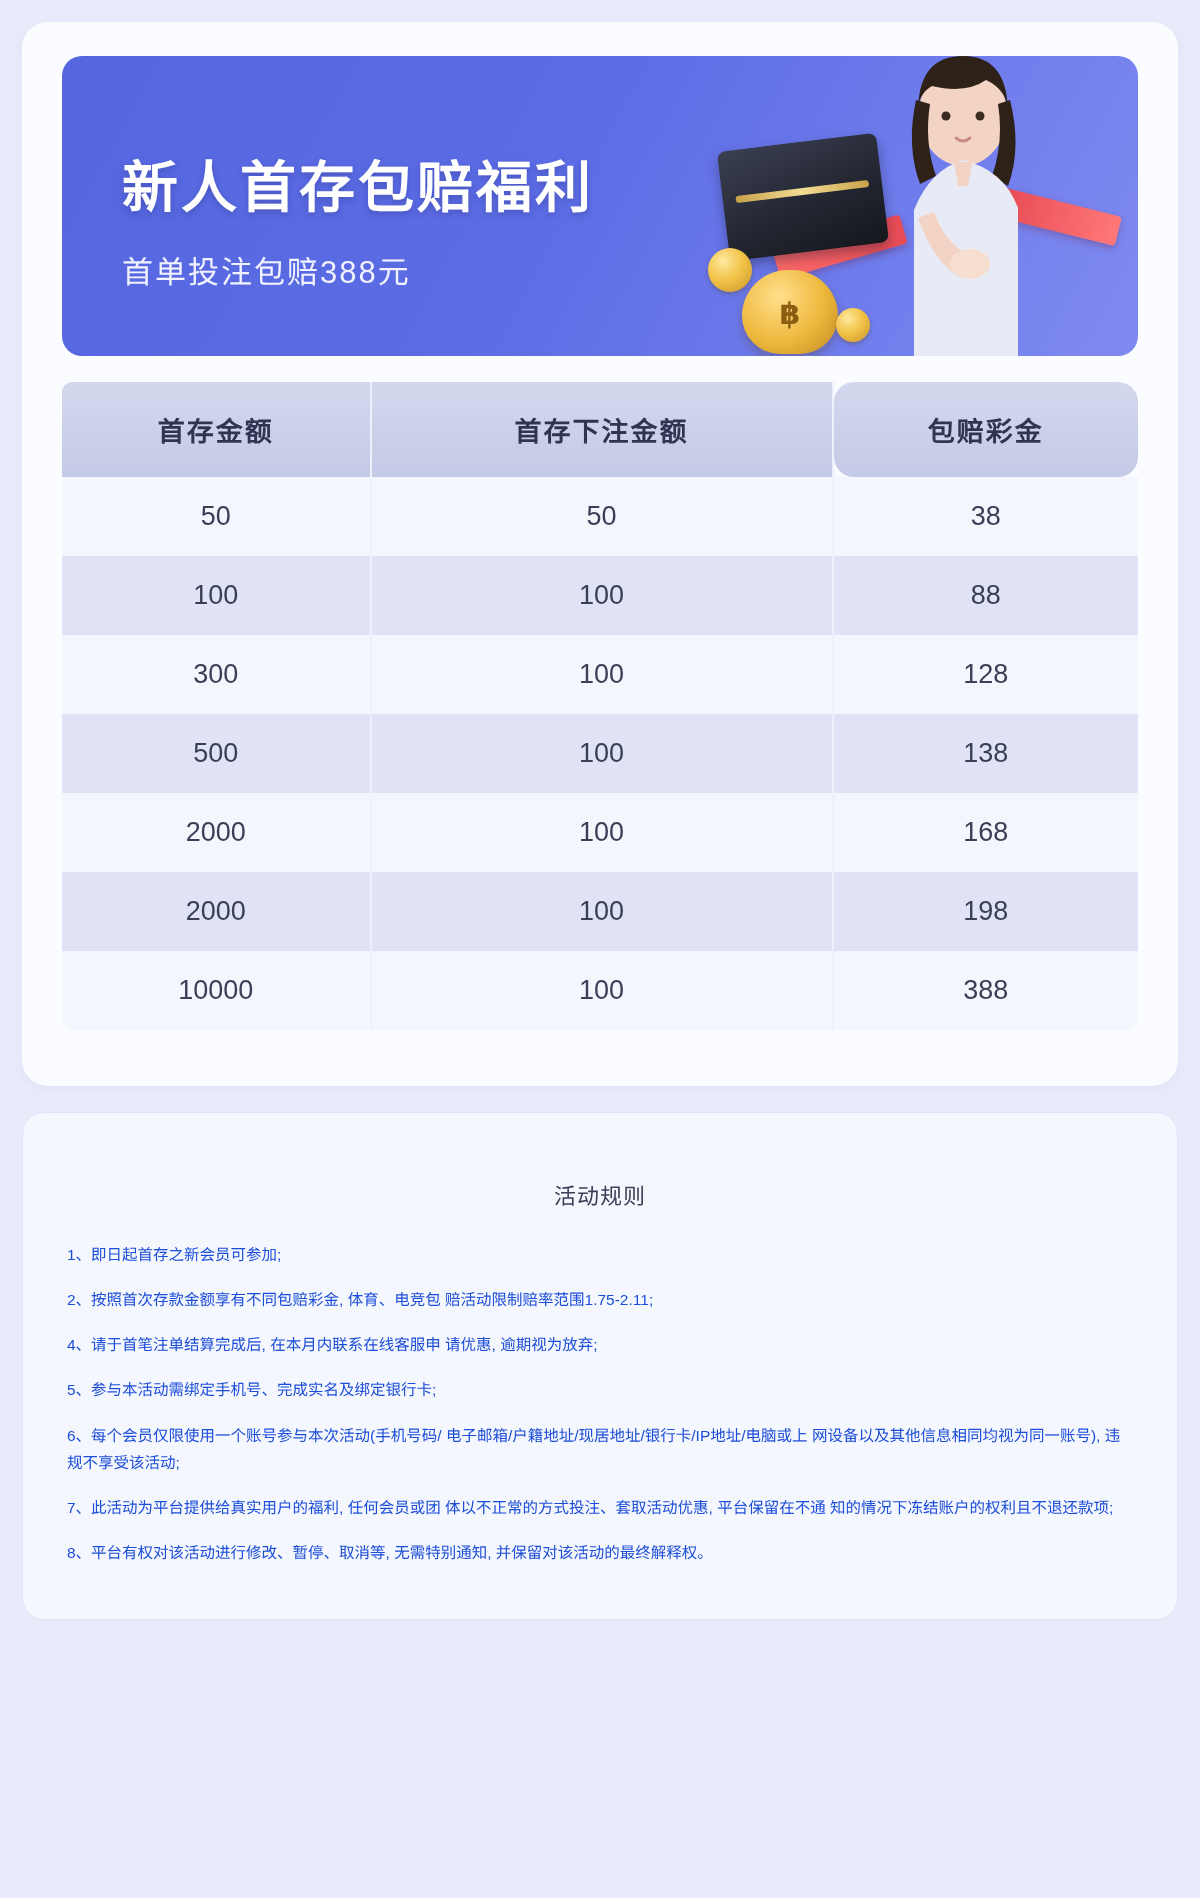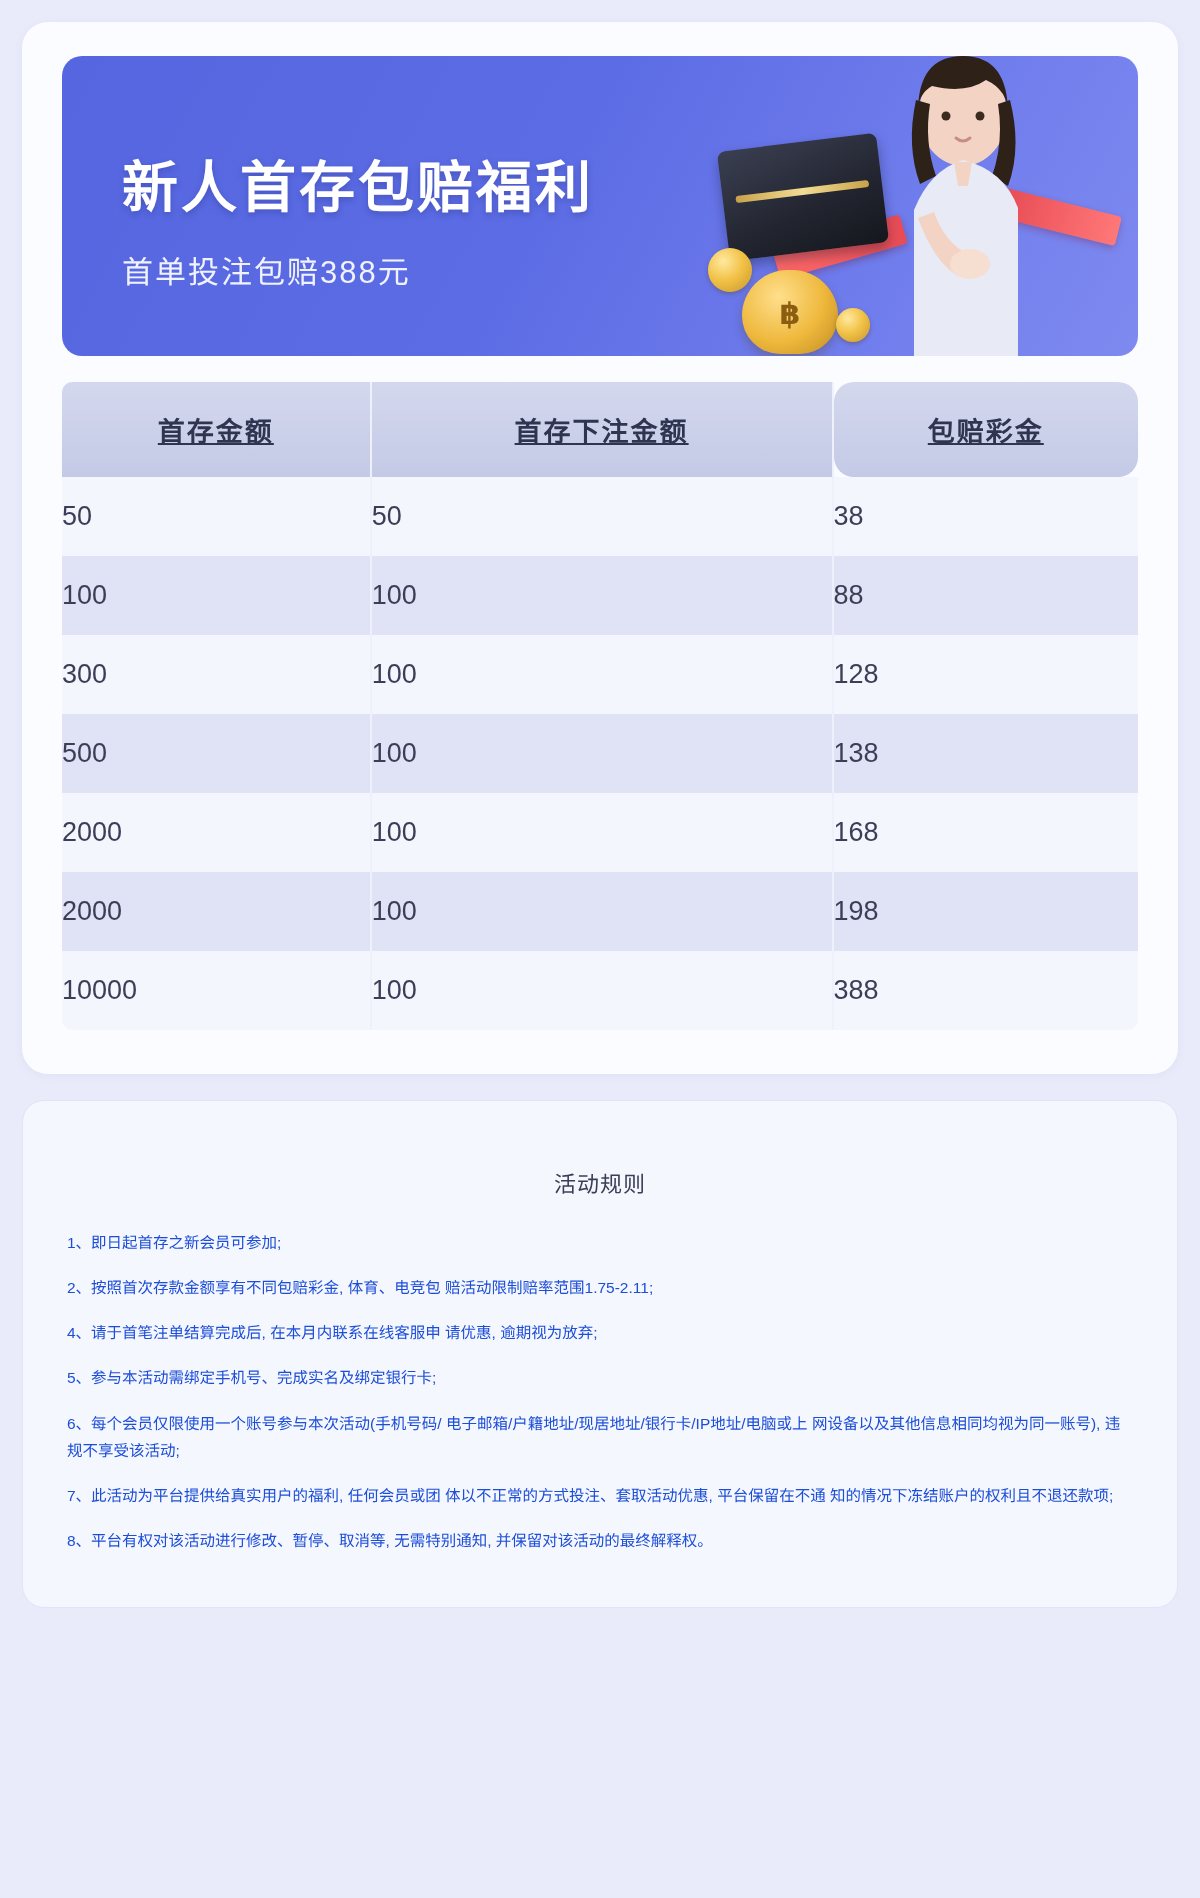--- a/index.html
+++ b/index.html
@@ -10,21 +10,21 @@
     font-family: "Liberation Sans", "DejaVu Sans", sans-serif;
   }
   body {
     padding: 22px 22px 30px 22px;
   }
 
   
   .card {
     background: #fbfcff;
     border-radius: 26px;
-    padding: 34px 40px 44px 40px;
+    padding: 34px 40px 56px 40px;
     box-shadow: 0 2px 10px rgba(120,130,200,0.07);
   }
 
   
   .banner {
     position: relative;
     height: 300px;
     border-radius: 20px;
     overflow: hidden;
     background: linear-gradient(118deg, #5566e0 0%, #5c6ce4 45%, #6f7cec 75%, #7f8af0 100%);
@@ -121,24 +121,24 @@
     overflow: hidden;
   }
   .table th {
     background: linear-gradient(180deg,#d4d8ee 0%, #c4cae6 100%);
     color: #2f3550;
     font-size: 27px;
     font-weight: bold;
     letter-spacing: 2px;
     padding: 28px 0;
     border-right: 2px solid #eef0fb;
-    text-decoration: underline;
   }
   .table th:last-child { border-right: none; border-radius: 20px; }
   .table td {
+    text-align: center;
     font-size: 27px;
     color: #3a3f57;
     padding: 24px 0;
     border-right: 2px solid #eef0fb;
   }
   .table td:last-child { border-right: none; }
   .table tbody tr:nth-child(odd)  td { background: #f4f6fd; }
   .table tbody tr:nth-child(even) td { background: #dfe3f5; }
 
   

